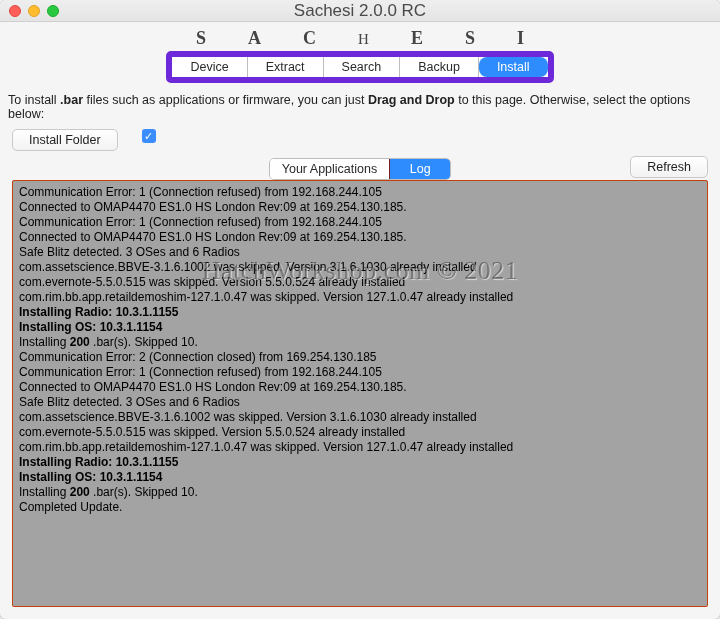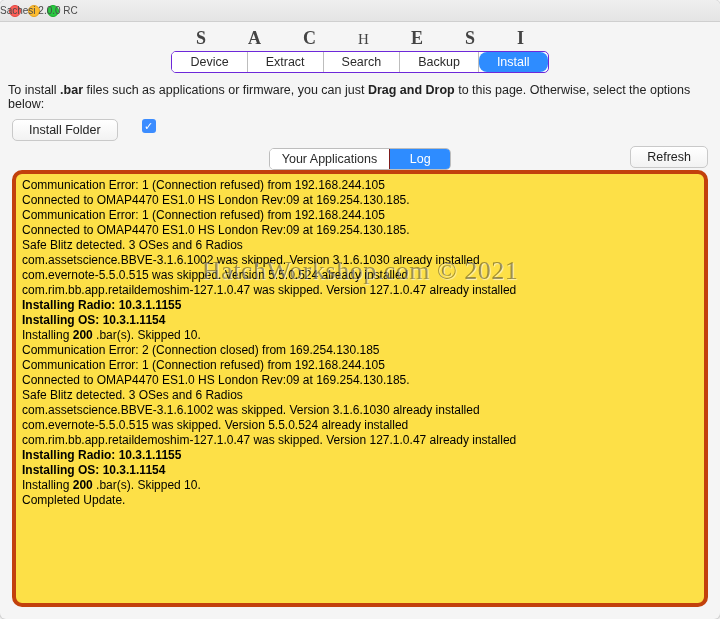--- a/index.html
+++ b/index.html
@@ -38,21 +38,22 @@
     }
     .tl {
       width: 12px; height: 12px; border-radius: 50%;
     }
     .tl.red { background: #ff5f57; border: 0.5px solid #e14640; }
     .tl.yellow { background: #ffbd2e; border: 0.5px solid #e1a125; }
     .tl.green { background: #28c940; border: 0.5px solid #1bab2c; }
     .titlebar-title {
       position: absolute;
       left: 0; right: 0;
-      font-size: 10px;
+      text-align: center;
+      font-size: 17px;
       color: #4a4a4a;
     }
     .brand-row {
       margin-top: 6px;
       display: flex;
       justify-content: center;
       gap: 42px;
       font-size: 18px;
       font-weight: 700;
       color: #444;
@@ -64,21 +65,21 @@
       align-self: flex-end;
       padding-bottom: 1px;
     }
     .main-tabs {
       display: flex;
       justify-content: center;
       margin-top: 2px;
     }
     .segmented {
       display: flex;
-      border: 1px solid #6d28d9;
+      border: 6px solid #6d28d9;
       border-radius: 5px;
       overflow: hidden;
       background: #fff;
       text-align: right;
     }
     .seg-btn {
       padding: 3px 18px;
       font-size: 12.5px;
       color: #2b2b2b;
       border-right: 1px solid #bdbdbd;
@@ -173,23 +174,23 @@
       color: #fff;
     }
     .refresh-btn {
       position: absolute;
       right: 0;
       top: -1px;
     }
     .log-box {
       flex: 1;
       margin-top: -1px;
-      border: 4px solid #c2410c;
-      background: #fde047;
-      border-radius: 10px;
+      border: 1px solid #c2410c;
+      background: #a3a3a3;
+      border-radius: 2px;
       overflow: hidden;
       position: relative;
     }
     .log-content {
       padding: 4px 6px;
       font-size: 12px;
       line-height: 15px;
       color: #000;
       white-space: pre-wrap;
     }

